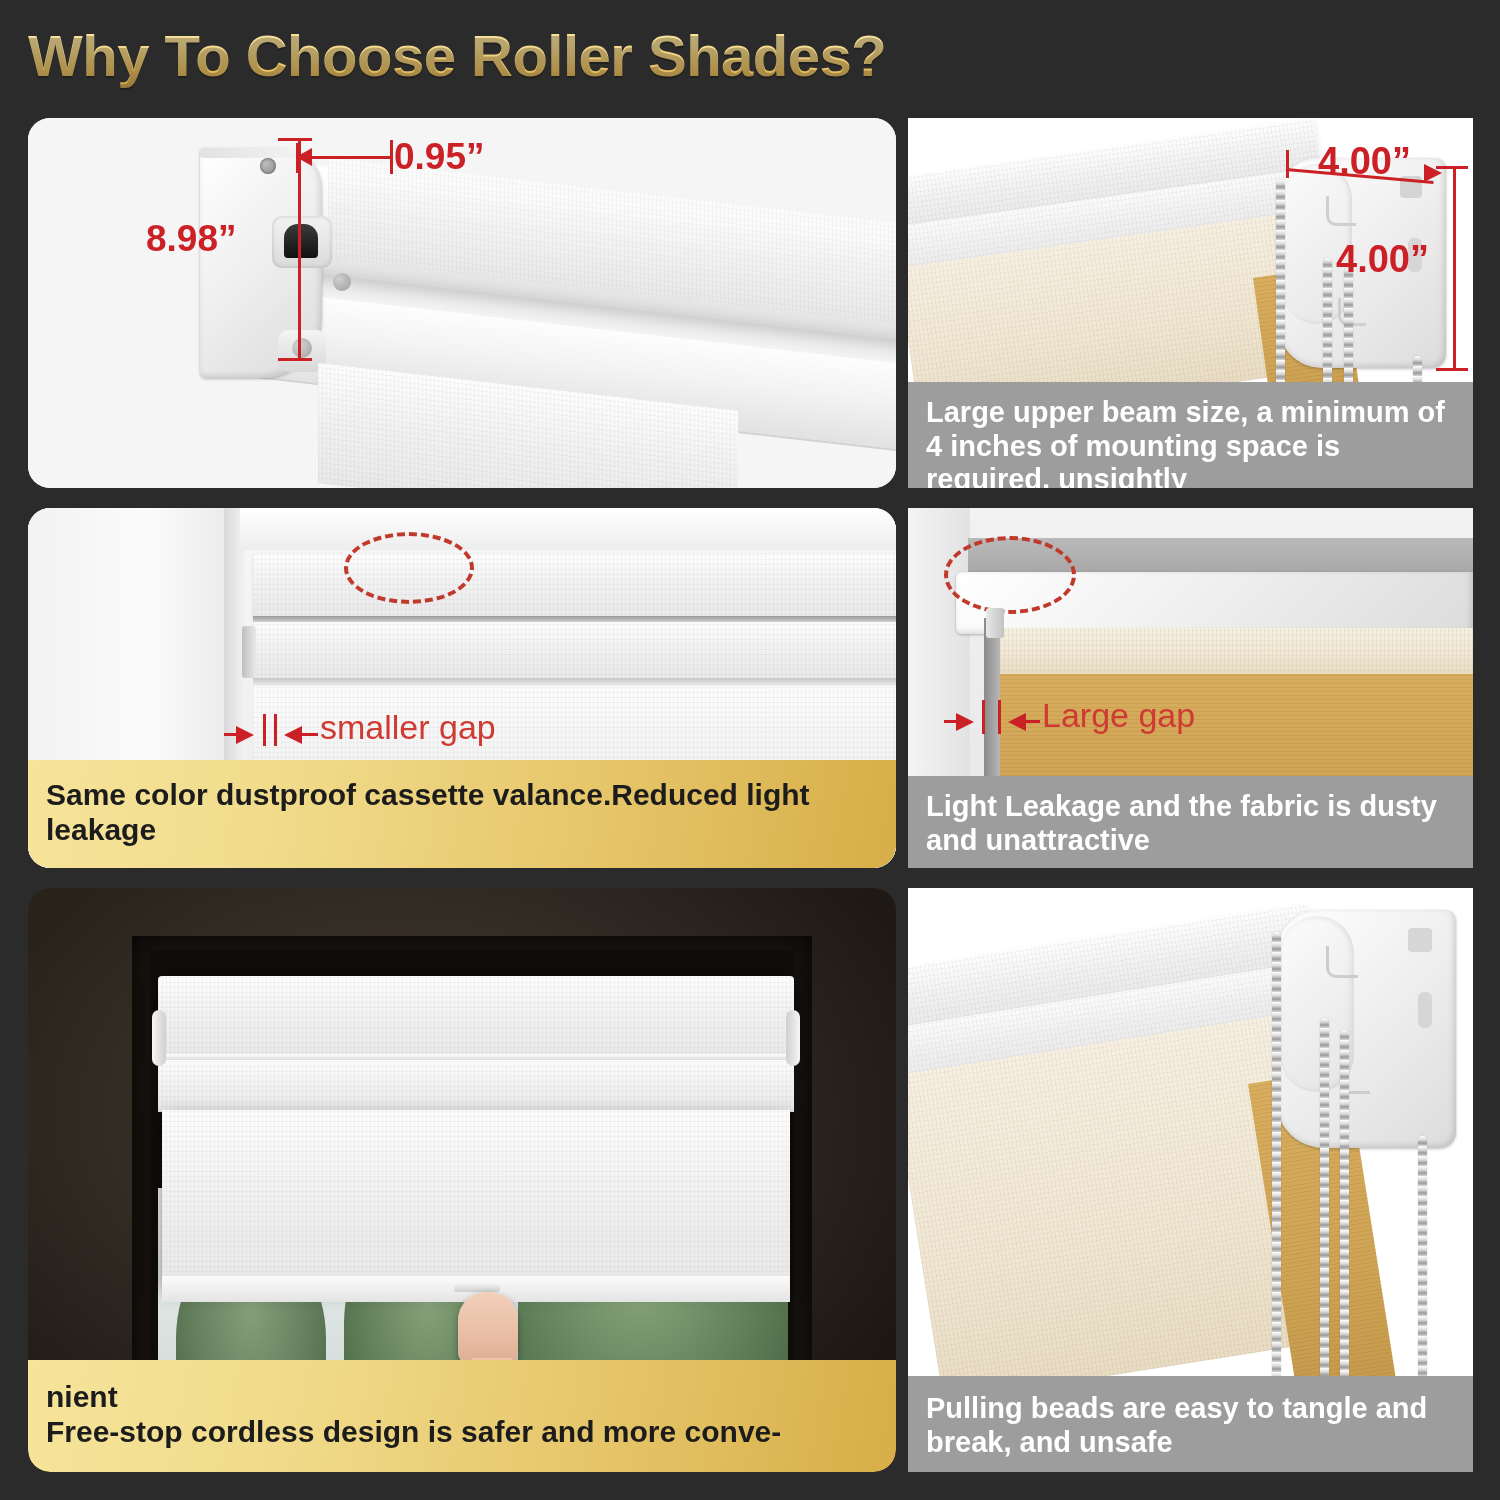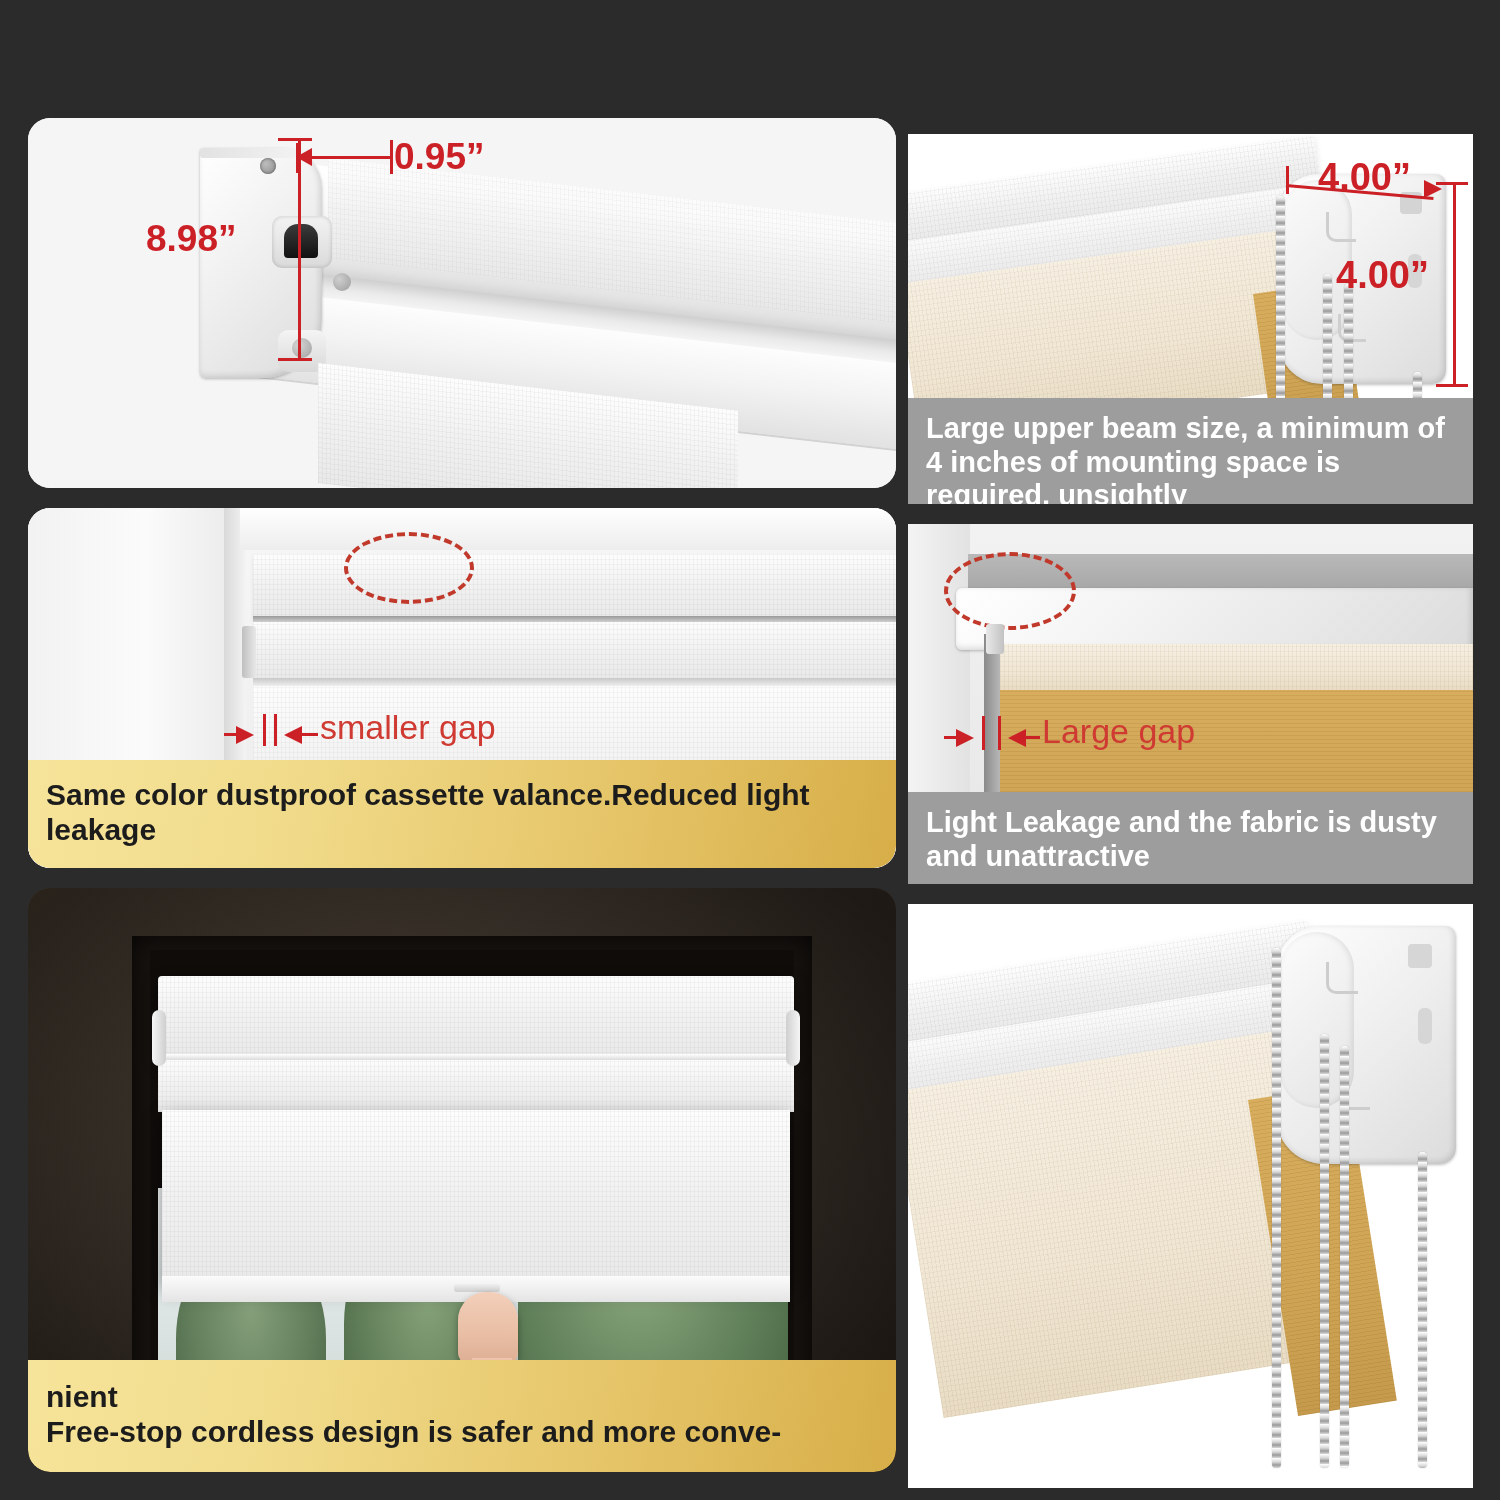--- a/index.html
+++ b/index.html
@@ -18,21 +18,21 @@
     background: linear-gradient(to bottom, #fbe8a8 0%, #f6dc92 35%, #e8c063 72%, #c8a04a 100%);
     -webkit-background-clip: text; background-clip: text;
     -webkit-text-fill-color: transparent; color: #e3c268;
     text-shadow: 0 2px 0 rgba(0,0,0,0.25);
     white-space: nowrap;
   }
 
   
   .panel { position: absolute; overflow: hidden; background: #f2f2f2; }
   .panel.good  { border-radius: 22px; }
-  .panel.bad   { border-radius: 0px; margin-top: 16px; }
+  .panel.bad   { border-radius: 0px; }
 
   .photo { position: absolute; left: 0; top: 0; width: 100%; bottom: 0; overflow: hidden; }
 
   
   .caption {
     position: absolute; left: 0; right: 0; bottom: 0;
     padding: 14px 18px 16px 18px;
     font-weight: bold; line-height: 1.16;
   }
   .caption.gold {
@@ -88,20 +88,21 @@
   .endcap {
     position: absolute; background: linear-gradient(135deg,#ffffff 0%,#f0f0f0 45%,#dcdcdc 100%);
     box-shadow: inset -2px -2px 6px rgba(0,0,0,0.14), 0 1px 3px rgba(0,0,0,0.25);
   }
 </style>
 </head>
 <body>
 
 <div class="page">
 
+  <div class="title">Why To Choose Roller Shades?</div>
 
   <div class="panel good" style="left:28px; top:118px; width:868px; height:370px; background:#f4f4f4;">
     <div class="photo" style="background:#f5f5f5;">
 
       <div style="position:absolute; left:175px; top:34px; width:760px; height:112px;
                   transform: skewY(6.5deg); transform-origin: left top;
                   background: linear-gradient(180deg,#ffffff 0%,#fafafa 30%,#ececec 70%,#dedede 100%);
                   box-shadow: inset 0 -6px 12px rgba(0,0,0,0.07);"></div>
       <div style="position:absolute; left:175px; top:143px; width:760px; height:26px;
                   transform: skewY(6.5deg); transform-origin: left top;
@@ -344,15 +345,18 @@
                   border-left:3px solid #cdcdcd; border-bottom:3px solid #cdcdcd; border-radius:0 0 0 10px;"></div>
       <div style="position:absolute; left:432px; top:176px; width:30px; height:30px;
                   border-left:3px solid #cdcdcd; border-bottom:3px solid #cdcdcd; border-radius:0 0 0 10px;"></div>
 
       <div class="beadchain" style="left:364px; top:44px; height:520px;"></div>
       <div class="beadchain" style="left:412px; top:130px; height:434px;"></div>
       <div class="beadchain" style="left:432px; top:142px; height:422px;"></div>
       <div class="beadchain" style="left:510px; top:248px; height:316px;"></div>
     </div>
 
+    <div class="caption gray" style="height:96px; font-size:29px; padding-top:16px;">
+      <span>Pulling beads are easy to tangle and break, and unsafe</span>
+    </div>
   </div>
 
 </div>
 
 </body></html>

